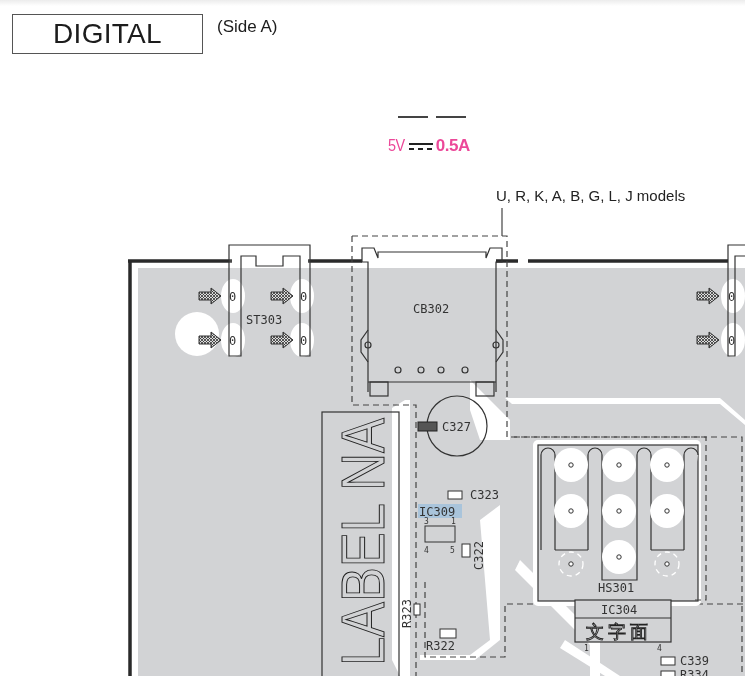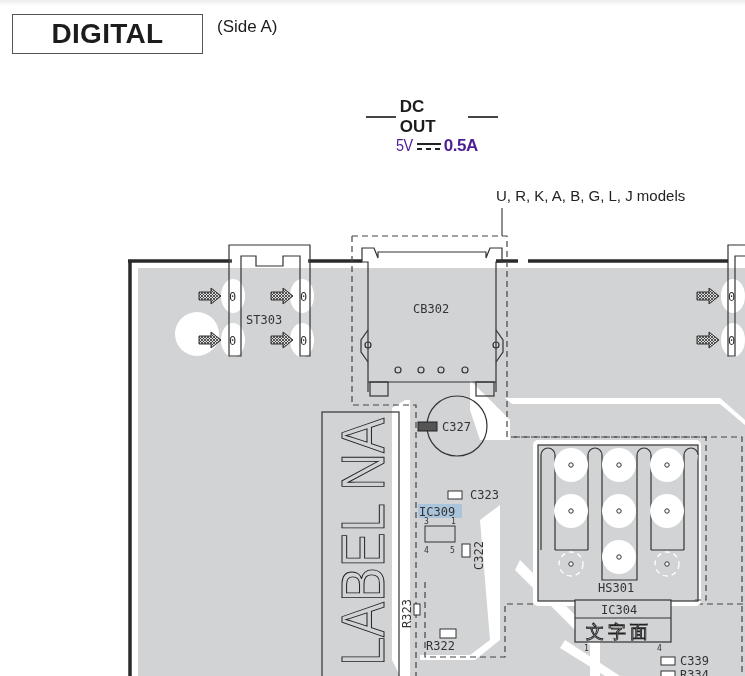--- a/index.html
+++ b/index.html
@@ -10,35 +10,35 @@
       color: #222;
     }
     .topfade {
       position: absolute; left: 0; top: 0; width: 745px; height: 6px;
       background: linear-gradient(#ececec, #ffffff);
     }
     .title-box {
       position: absolute; left: 12px; top: 14px; width: 191px; height: 40px;
       border: 1.5px solid #555; box-sizing: border-box;
       display: flex; align-items: center; justify-content: center;
-      font-weight: bold; font-size: 28px; color: #1c1c1c; letter-spacing: 0.3px;
+      font-weight: normal; font-size: 28px; color: #1c1c1c; letter-spacing: 0.3px;
     }
     .side-label {
       position: absolute; left: 217px; top: 17px; font-size: 17px; color: #1c1c1c;
     }
     .dcout {
       position: absolute; left: 362px; top: 106px; width: 140px; height: 22px;
       display: flex; align-items: center; justify-content: center;
       font-weight: bold; font-size: 17px; color: #1c1c1c;
     }
     .dcout .dash { display: inline-block; width: 30px; height: 1.5px; background: #444; margin: 0 4px; }
     .rating {
       position: absolute; left: 388px; top: 134px; height: 24px;
-      font-weight: bold; font-size: 17px; color: #4c1d95; letter-spacing: -0.5px;
-      display: flex; align-items: center; margin-left: 8px;
+      font-weight: bold; font-size: 17px; color: #ec4899; letter-spacing: -0.5px;
+      display: flex; align-items: center;
     }
     .rating .v { font-weight: normal; transform: scaleX(0.85); display: inline-block; transform-origin: left; margin-right: -2px; }
     .dcsym { display: inline-block; width: 24px; height: 10px; margin: 0 3px; position: relative; }
     .dcsym::before { content: ""; position: absolute; left: 0; right: 0; top: 2px; height: 2px; background: #222; }
     .dcsym::after {
       content: ""; position: absolute; left: 0; right: 0; top: 7px; height: 2px;
       background: repeating-linear-gradient(90deg, #222 0 5px, transparent 5px 9px);
     }
     .models {
       position: absolute; left: 496px; top: 187px; font-size: 15px; color: #222;
@@ -51,21 +51,20 @@
 
 <div class="topfade"></div>
 
 <div class="title-box">
   <span>DIGITAL</span>
 </div>
 <div class="side-label">(Side A)</div>
 
 <div class="dcout">
   <span class="dash"></span>
-  <span>DC OUT</span>
   <span class="dash"></span>
 </div>
 <div class="rating">
   <span class="v">5V</span>
   <span class="dcsym"></span>
   <span>0.5A</span>
 </div>
 
 <div class="models">U, R, K, A, B, G, L, J models</div>
 

